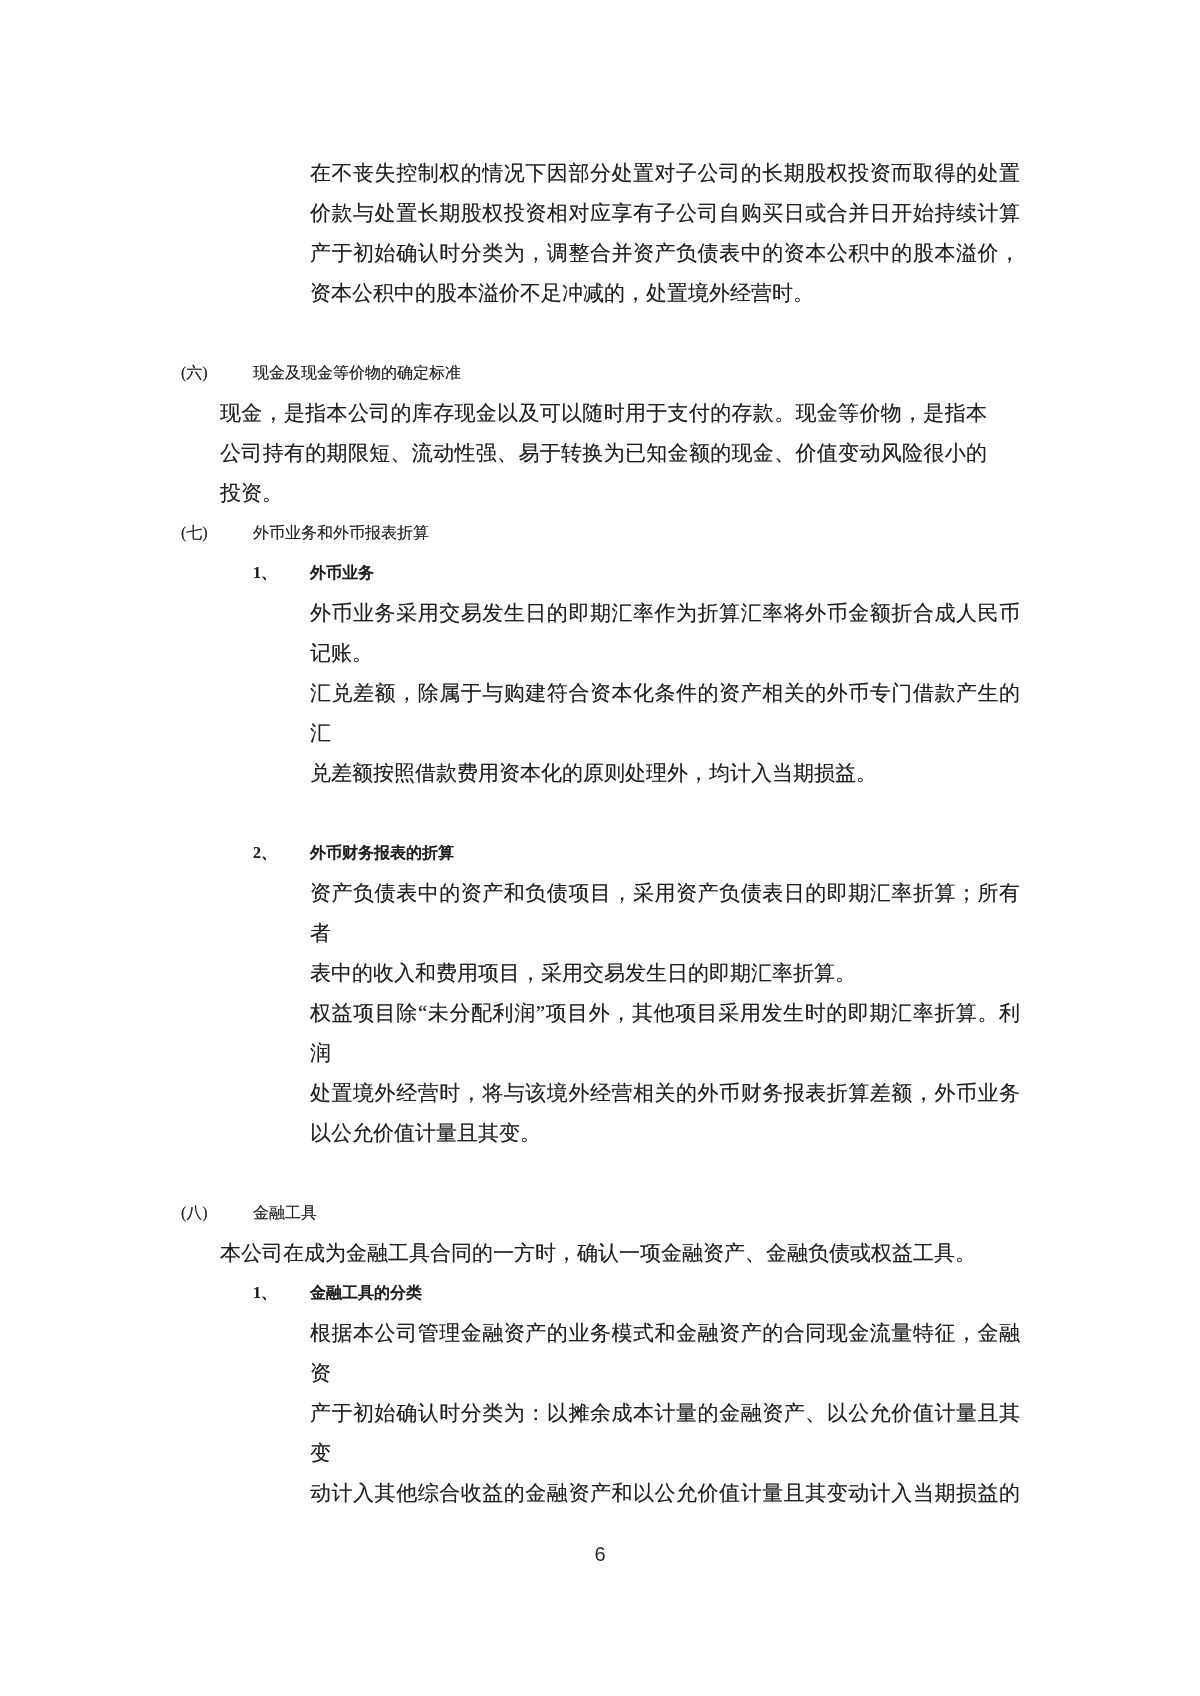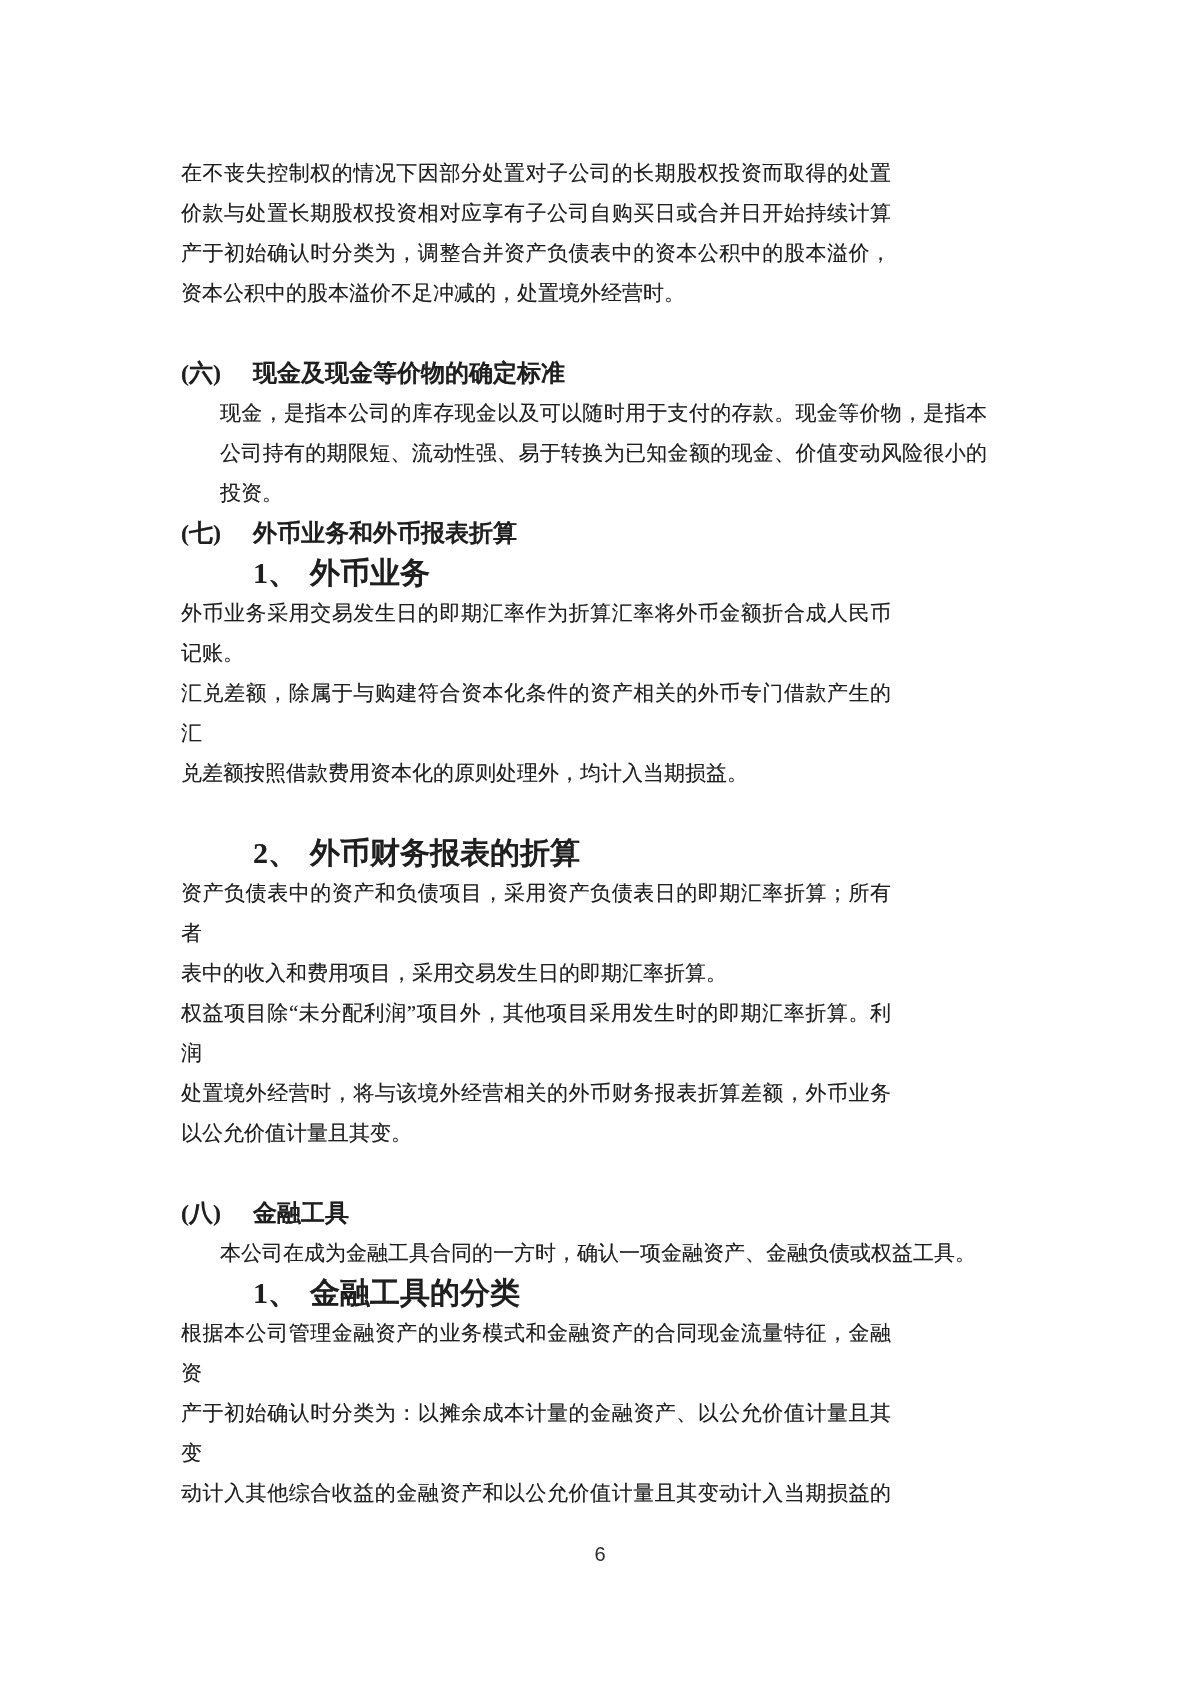--- a/index.html
+++ b/index.html
@@ -14,37 +14,37 @@
   }
   .content{
     position:absolute;
     left:181px;top:153px;
     width:839px;
     font-size:21px;
     line-height:40px;
     text-shadow:0 0 0.6px rgba(20,20,20,0.45);
   }
   .section-heading{
-    font-weight:bold;
-    font-size:24px;
+    font-weight:normal;
+    font-size:16px;
     line-height:40px;
     white-space:nowrap;
   }
   .sec-label{display:inline-block;width:72px;}
   .subsection{
     margin-left:72px;
     font-weight:bold;
-    font-size:30px;
+    font-size:16px;
     line-height:40px;
     white-space:nowrap;
   }
   .sub-num{display:inline-block;width:57px;}
   .para{}
   .para.lv1{margin-left:39px;width:767px;}
-  .para.lv2{width:710px;}
+  .para.lv2{margin-left:129px;width:710px;}
   .line{line-height:40px;}
   .line.jf{text-align:justify;text-align-last:justify;}
   .page-number{
     position:absolute;
     left:0;top:1543px;
     width:1200px;
     text-align:center;
     font-size:20px;
     font-family:"Liberation Sans","DejaVu Sans",sans-serif;
     color:#2a2a2a;

